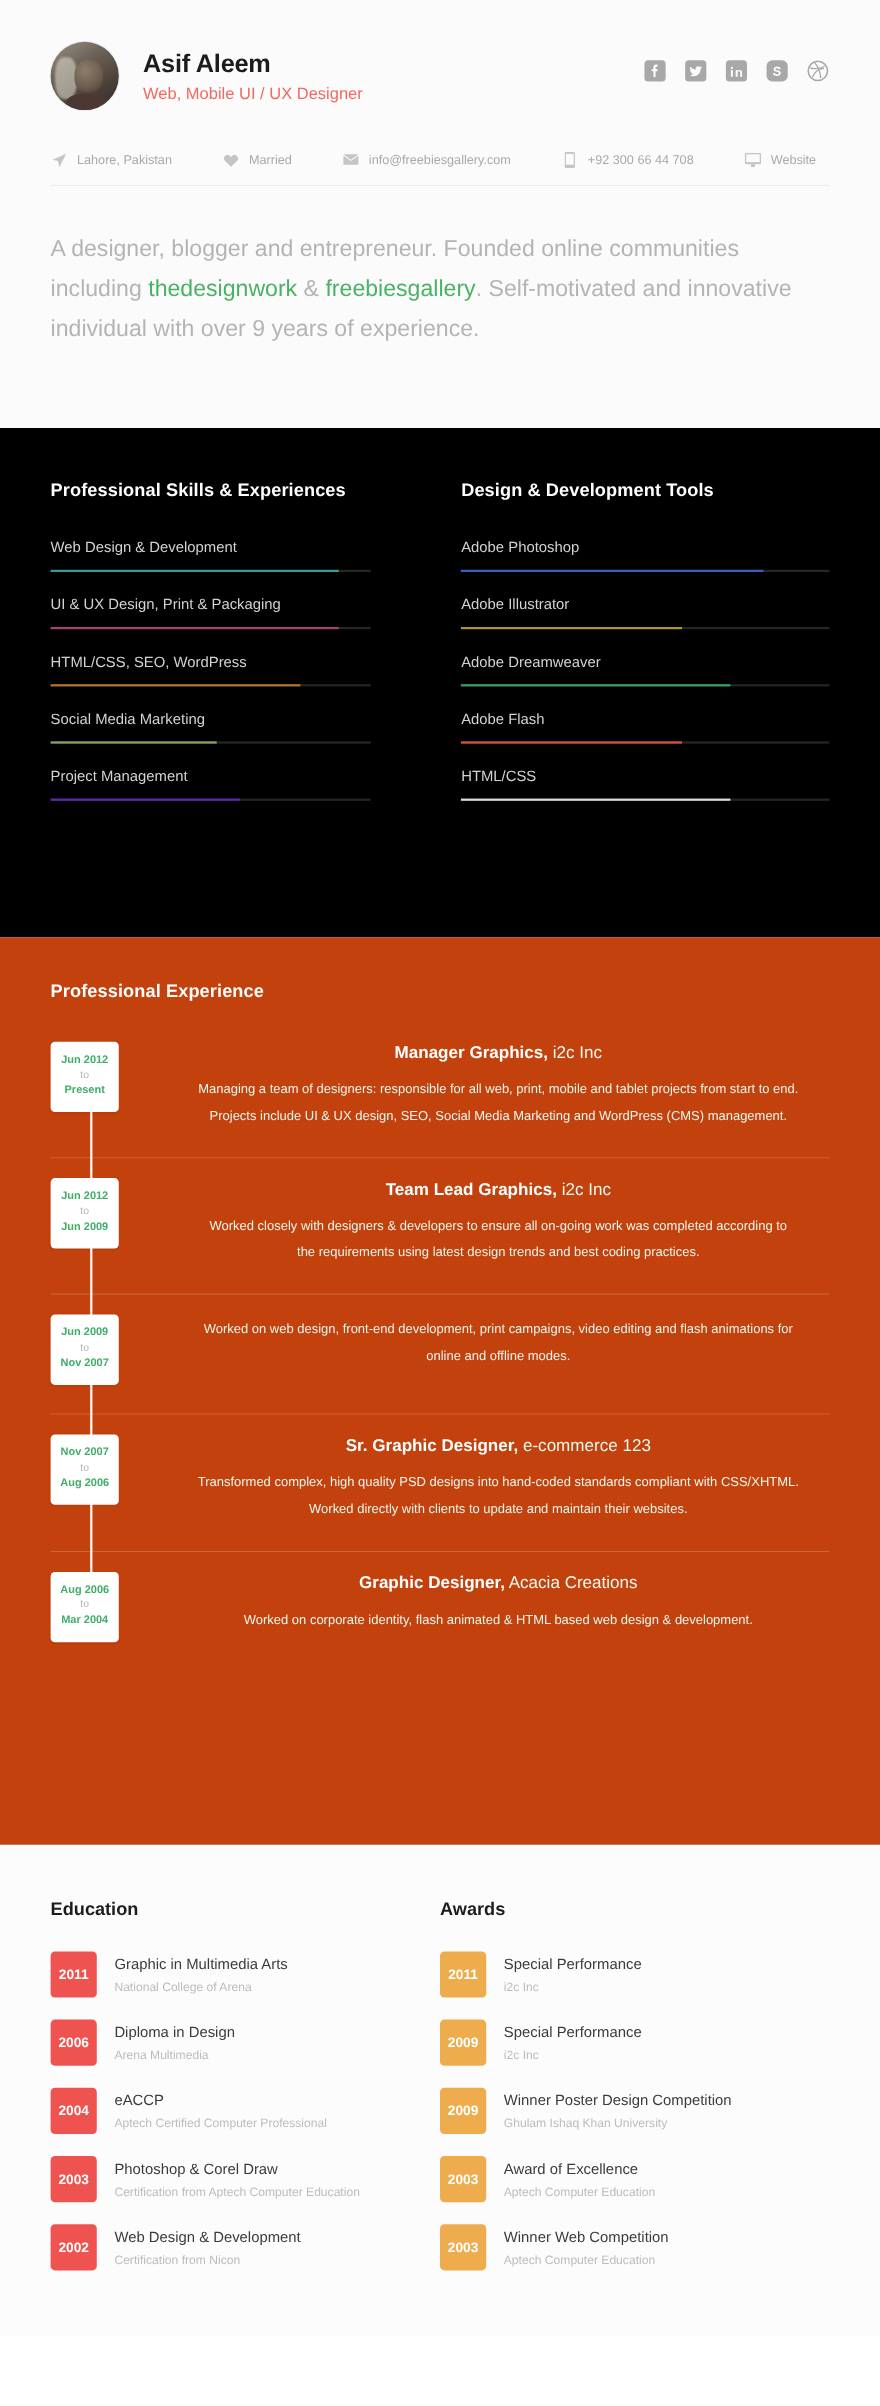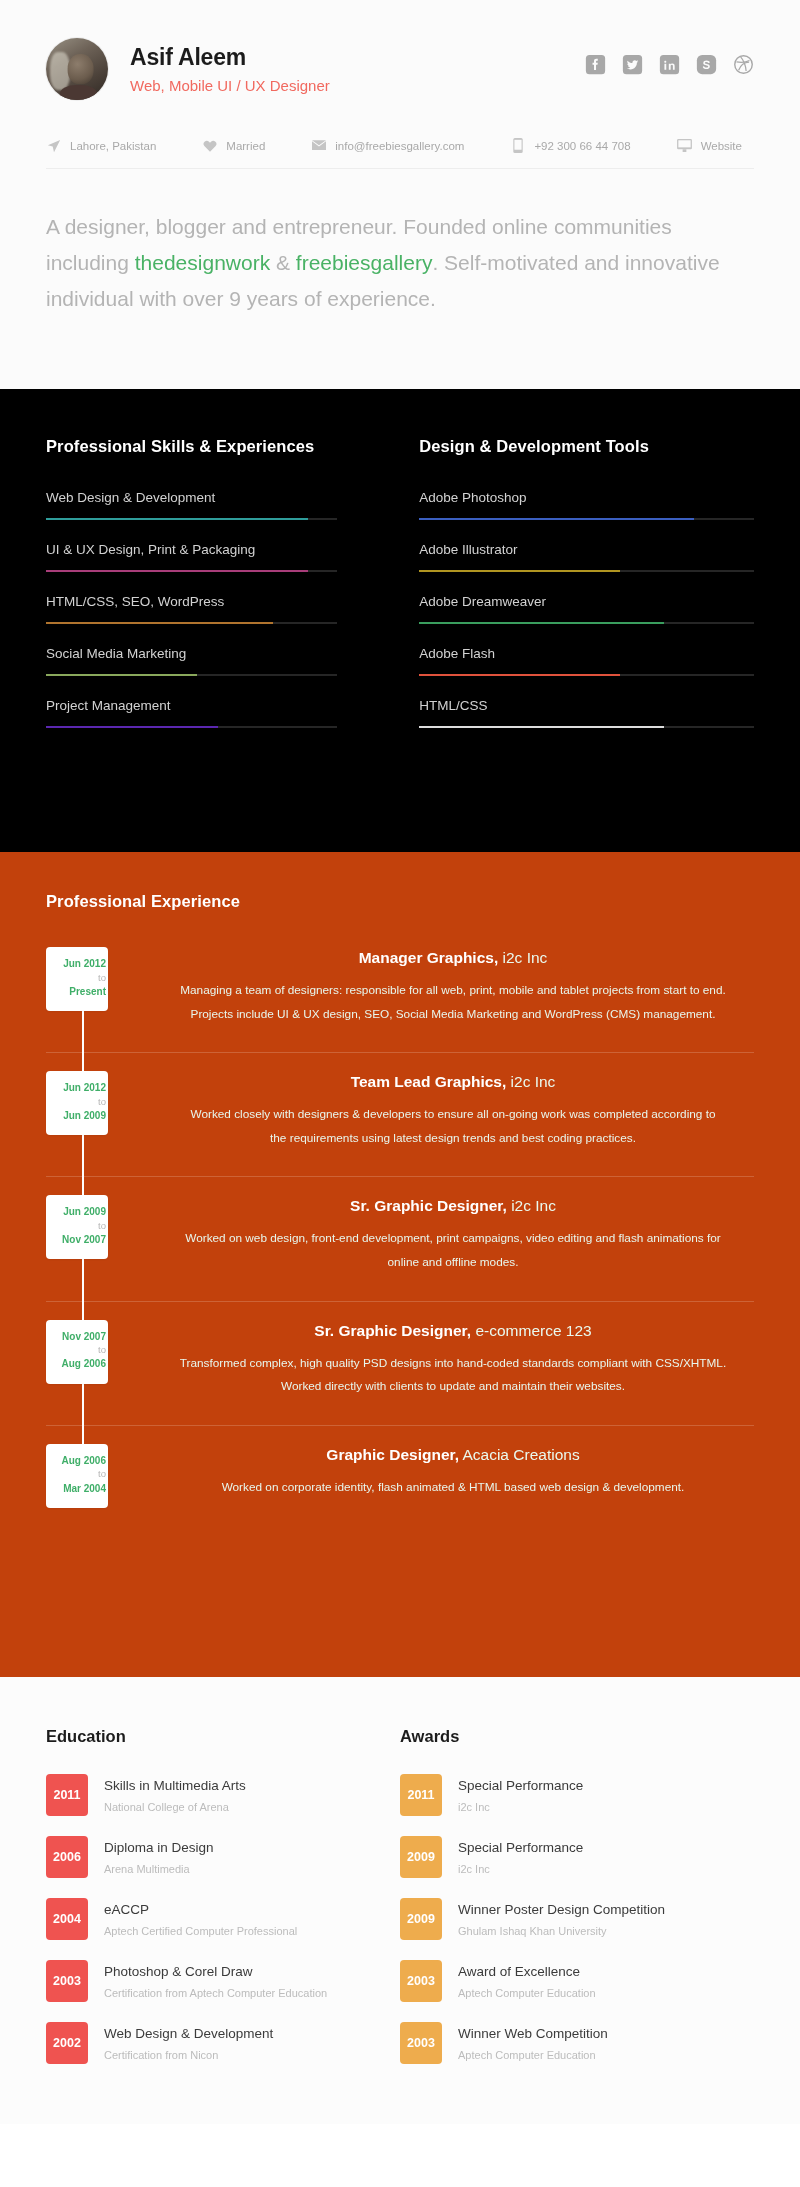--- a/index.html
+++ b/index.html
@@ -182,21 +182,21 @@
     padding-bottom: 26px;
     margin-bottom: 18px;
   }
   .exp.has-rule { border-bottom: 1px solid rgba(255,255,255,.18); }
   .exp:last-child { border-bottom: none; }
   .date-box {
     flex: 0 0 62px;
     width: 62px;
     background: #ffffff;
     border-radius: 4px;
-    text-align: right;
+    text-align: center;
     padding: 10px 2px 11px 2px;
     align-self: flex-start;
     position: relative;
     z-index: 2;
     box-shadow: 0 1px 2px rgba(0,0,0,.06);
     height: 64px;
   }
   .date-box .d1, .date-box .d3 {
     color: #3fae68;
     font-size: 10px;
@@ -481,21 +481,20 @@
             <div class="exp-desc">the requirements using latest design trends and best coding practices.</div>
           </div>
         </div>
         <div class="exp has-rule">
           <div class="date-box">
             <div class="d1">Jun 2009</div>
             <div class="d2">to</div>
             <div class="d3">Nov 2007</div>
           </div>
           <div class="exp-body">
-            <div class="exp-title"><span>Sr. Graphic Designer,</span><span class="co"> i2c Inc</span></div>
             <div class="exp-desc">Worked on web design, front-end development, print campaigns, video editing and flash animations for</div>
             <div class="exp-desc">online and offline modes.</div>
           </div>
         </div>
         <div class="exp has-rule">
           <div class="date-box">
             <div class="d1">Nov 2007</div>
             <div class="d2">to</div>
             <div class="d3">Aug 2006</div>
           </div>
@@ -521,21 +520,21 @@
 </div>
 
 <div class="bottom">
   <div class="bottom-cols">
     <div class="bcol">
       <div class="bh">Education</div>
       <div id="edu-list">
           <div class="row">
             <div class="year edu">2011</div>
             <div class="rtext">
-              <div class="rtitle">Skills in Multimedia Arts</div>
+              <div class="rtitle">Graphic in Multimedia Arts</div>
               <div class="rsub">National College of Arena</div>
             </div>
           </div>
           <div class="row">
             <div class="year edu">2006</div>
             <div class="rtext">
               <div class="rtitle">Diploma in Design</div>
               <div class="rsub">Arena Multimedia</div>
             </div>
           </div>

